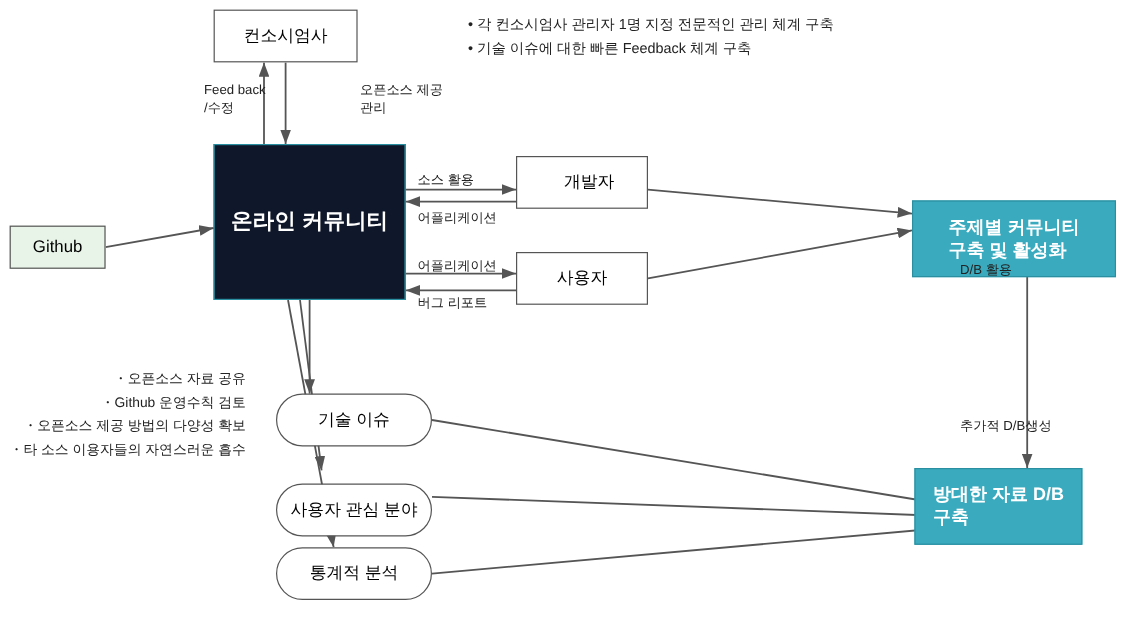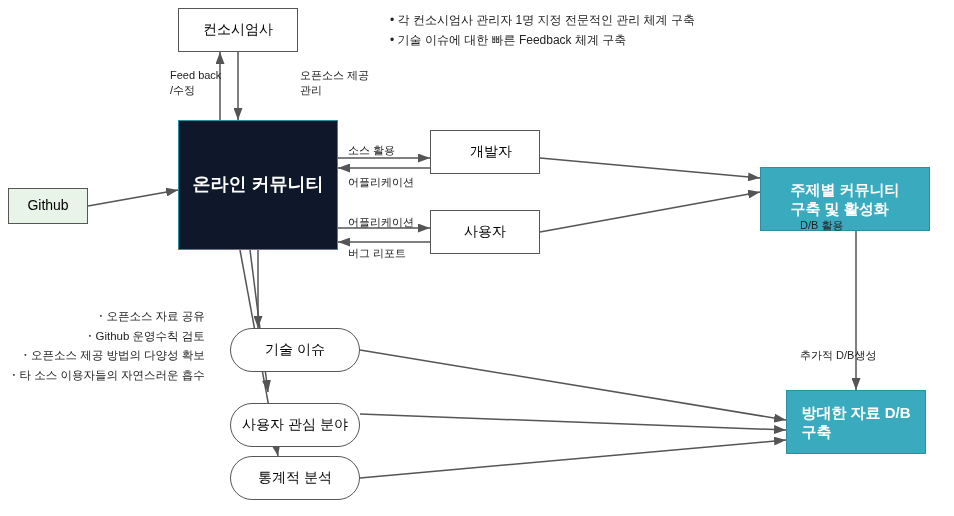--- a/index.html
+++ b/index.html
@@ -64,21 +64,21 @@
       width: 170px; height: 64px;
       background: #3aabbf;
       color: #fff;
       font-size: 15px;
       font-weight: bold;
       border-color: #2a8fa0;
       line-height: 1.3;
       margin-top: 19px;
     }
     .box-vast-db {
-      left: 786px; top: 390px;
+      left: 762px; top: 390px;
       width: 140px; height: 64px;
       background: #3aabbf;
       color: #fff;
       font-size: 15px;
       font-weight: bold;
       border-color: #2a8fa0;
       line-height: 1.3;
     }
     .box-tech-issue {
       left: 230px; top: 328px;

